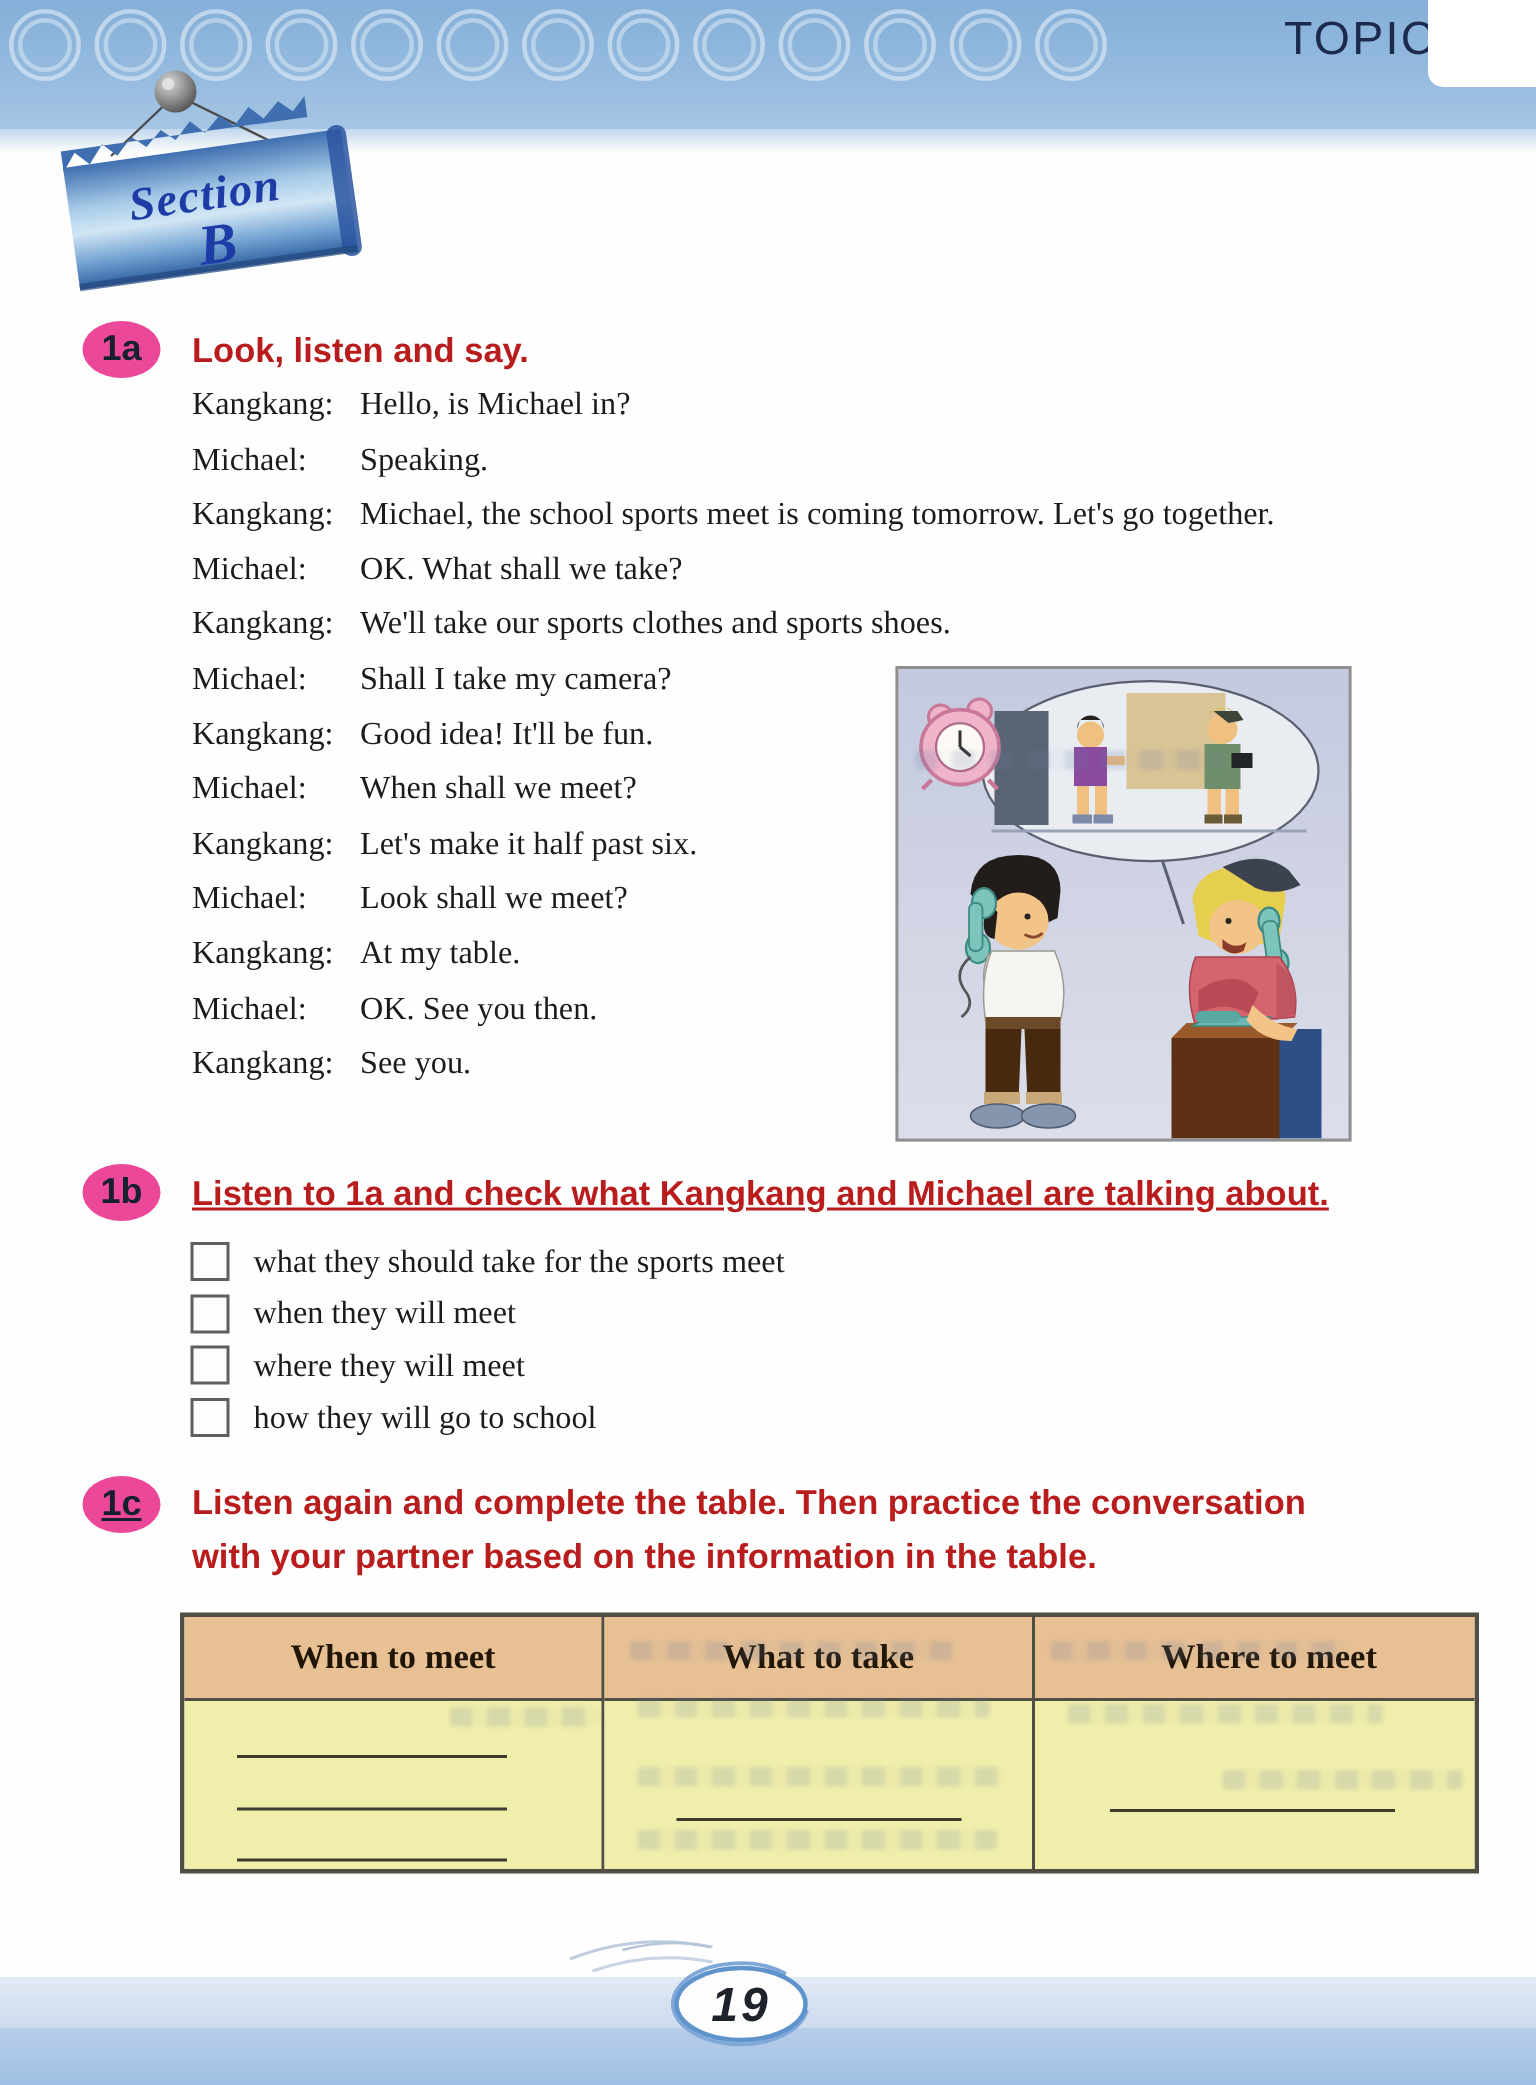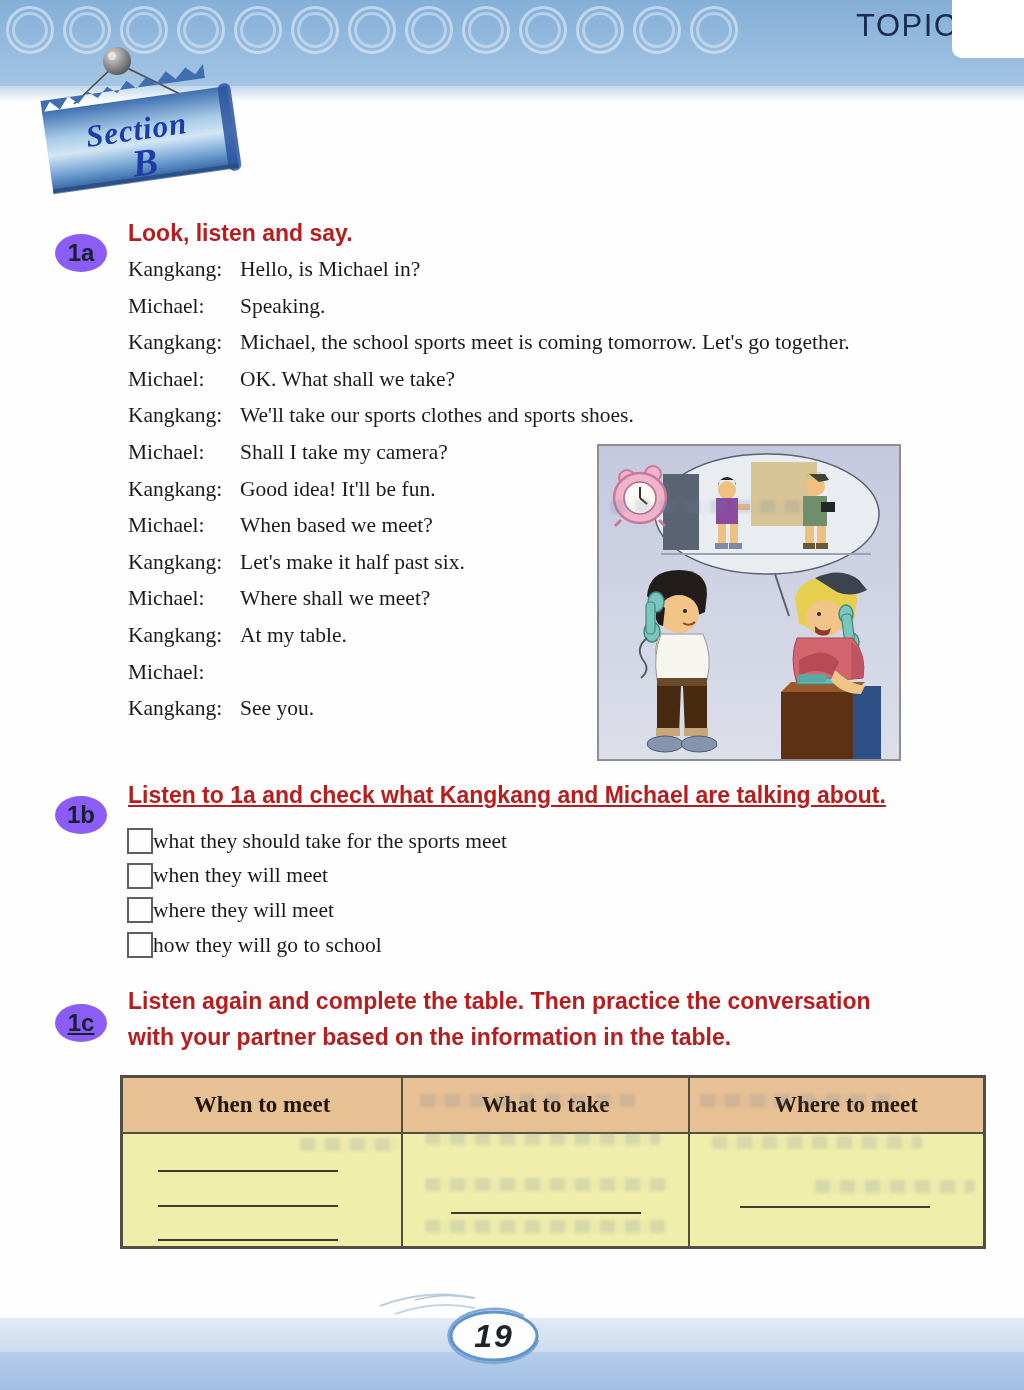--- a/index.html
+++ b/index.html
@@ -12,34 +12,34 @@
   .ring{width:42px;height:42px;border:3px solid rgba(235,243,250,.55);border-radius:50%;
         position:relative;box-sizing:content-box;}
   .ring::after{content:"";position:absolute;inset:3px;border:3px solid rgba(235,243,250,.45);border-radius:50%;}
   .topic{position:absolute;top:8px;left:856px;font:500 31px "Liberation Sans",sans-serif;
          color:#1c2b4d;letter-spacing:1.5px;}
   .corner{position:absolute;top:0;left:952px;width:72px;height:58px;background:#ffffff;
           border-bottom-left-radius:10px;}
   .seam{position:absolute;top:86px;left:0;width:1024px;height:16px;
         background:linear-gradient(180deg,#c3d7ec,#ffffff);}
   
-  .badge{position:absolute;width:52px;height:38px;background:#8b5cf6;border-radius:50%;
+  .badge{position:absolute;width:52px;height:38px;background:#ec4899;border-radius:50%;
          display:flex;align-items:center;justify-content:center;
-         font:700 24px "Liberation Sans",sans-serif;color:#16202e;margin-top:20px;}
+         font:700 24px "Liberation Sans",sans-serif;color:#16202e;}
   .heading{position:absolute;left:128px;font:700 23px "Liberation Sans",sans-serif;color:#b91c1c;}
   
   .dialogue{position:absolute;left:128px;top:251px;font-size:21.5px;color:#1b1b1b;}
   .drow{display:flex;height:36.6px;align-items:baseline;line-height:36.6px;}
   .speaker{width:112px;flex:0 0 112px;}
   
   .illus{position:absolute;left:597px;top:444px;width:300px;height:313px;
          border:2px solid #8f8f8f;background:#c9cee2;}
   
   .opts{position:absolute;left:127px;top:824px;}
-  .opt{display:flex;align-items:center;height:34.6px;}
+  .opt{display:flex;align-items:center;height:34.6px;gap:16px;}
   .checkbox{width:22px;height:22px;border:2.5px solid #5f5f5f;background:#fdfdfd;flex:0 0 auto;}
   .optlabel{font-size:21.5px;color:#1b1b1b;}
   
   .ctable{position:absolute;left:120px;top:1075px;width:860px;border:3px solid #514f44;}
   .trow{display:grid;grid-template-columns:280px 287px 293px;}
   .th{height:54px;background:#e7c094;border-right:2px solid #514f44;
       display:flex;align-items:center;justify-content:center;
       font:700 23px "Liberation Serif",serif;color:#211505;}
   .td{height:112px;background:#f0eeab;border-right:2px solid #514f44;position:relative;}
   .th:last-child,.td:last-child{border-right:none;padding-left:19px;}
@@ -138,36 +138,37 @@
     <div class="drow">
         <span class="speaker">Michael:</span>
         <span>Shall I take my camera?</span>
       </div>
     <div class="drow">
         <span class="speaker">Kangkang:</span>
         <span>Good idea! It'll be fun.</span>
       </div>
     <div class="drow">
         <span class="speaker">Michael:</span>
-        <span>When based we meet?</span>
+        <span>When shall we meet?</span>
       </div>
     <div class="drow">
         <span class="speaker">Kangkang:</span>
         <span>Let's make it half past six.</span>
       </div>
     <div class="drow">
         <span class="speaker">Michael:</span>
-        <span>Where shall we meet?</span>
+        <span>Look shall we meet?</span>
       </div>
     <div class="drow">
         <span class="speaker">Kangkang:</span>
         <span>At my table.</span>
       </div>
     <div class="drow">
         <span class="speaker">Michael:</span>
+        <span>OK. See you then.</span>
       </div>
     <div class="drow">
         <span class="speaker">Kangkang:</span>
         <span>See you.</span>
       </div>
   </div>
 
   <div class="illus">
     <svg width="300" height="313" viewBox="0 0 300 313">
       <defs>

